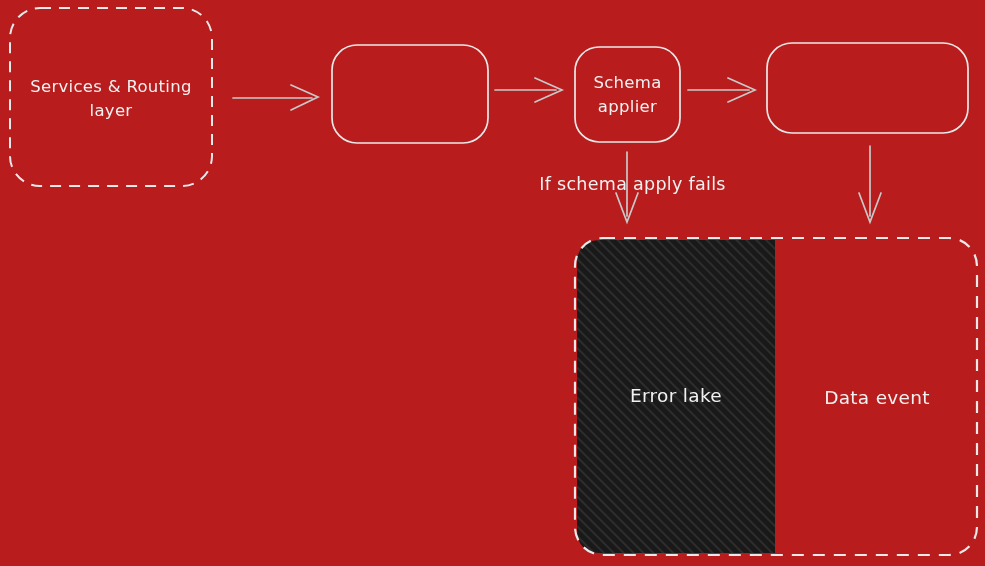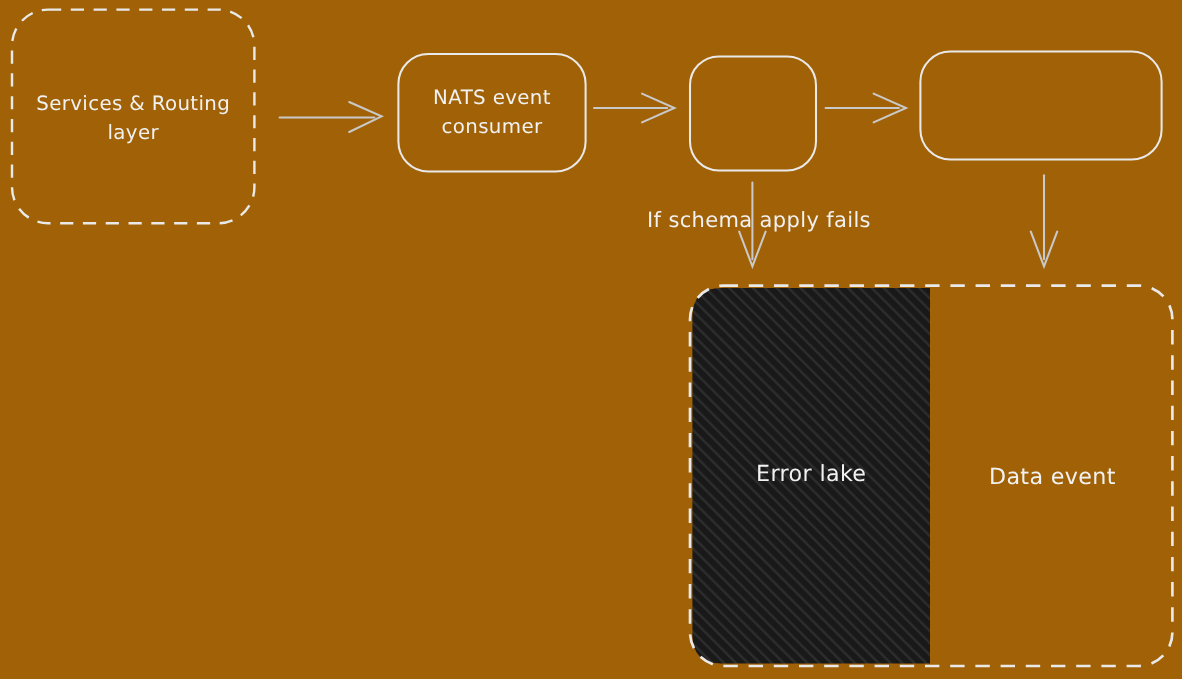--- a/index.html
+++ b/index.html
@@ -4,21 +4,21 @@
 <style>
   html, body {
     margin: 0;
     padding: 0;
     background: #111111;
   }
   .canvas {
     position: relative;
     width: 985px;
     height: 566px;
-    background: #a16207;
+    background: #b91c1c;
     overflow: hidden;
     font-family: "DejaVu Sans", sans-serif;
   }
   .shapes {
     position: absolute;
     left: 0;
     top: 0;
   }
   .label {
     position: absolute;
@@ -83,22 +83,22 @@
     </g>
 
     <g stroke="#c9c9c9" stroke-width="1.7" fill="none" stroke-linecap="round">
       <path d="M870,146 V216"></path>
       <path d="M859,193 L870,222 L881,193"></path>
     </g>
   </svg>
 
   <div class="label node-label" style="left:18px; top:16px; width:186px; height:166px;">Services &amp; Routing layer</div>
 
-  <div class="label node-label" style="left:340px; top:51px; width:140px; height:86px;">NATS event consumer</div>
 
+  <div class="label node-label" style="left:580px; top:53px; width:95px; height:83px;">Schema applier</div>
 
 
   <div class="label edge-label" style="left:515px; top:171px; width:235px; height:28px;">If schema apply fails</div>
 
   <div class="label lake-label" style="left:577px; top:380px; width:198px; height:32px;">Error lake</div>
 
   <div class="label lake-label" style="left:777px; top:382px; width:200px; height:32px;">Data event</div>
 
 </div>
 

